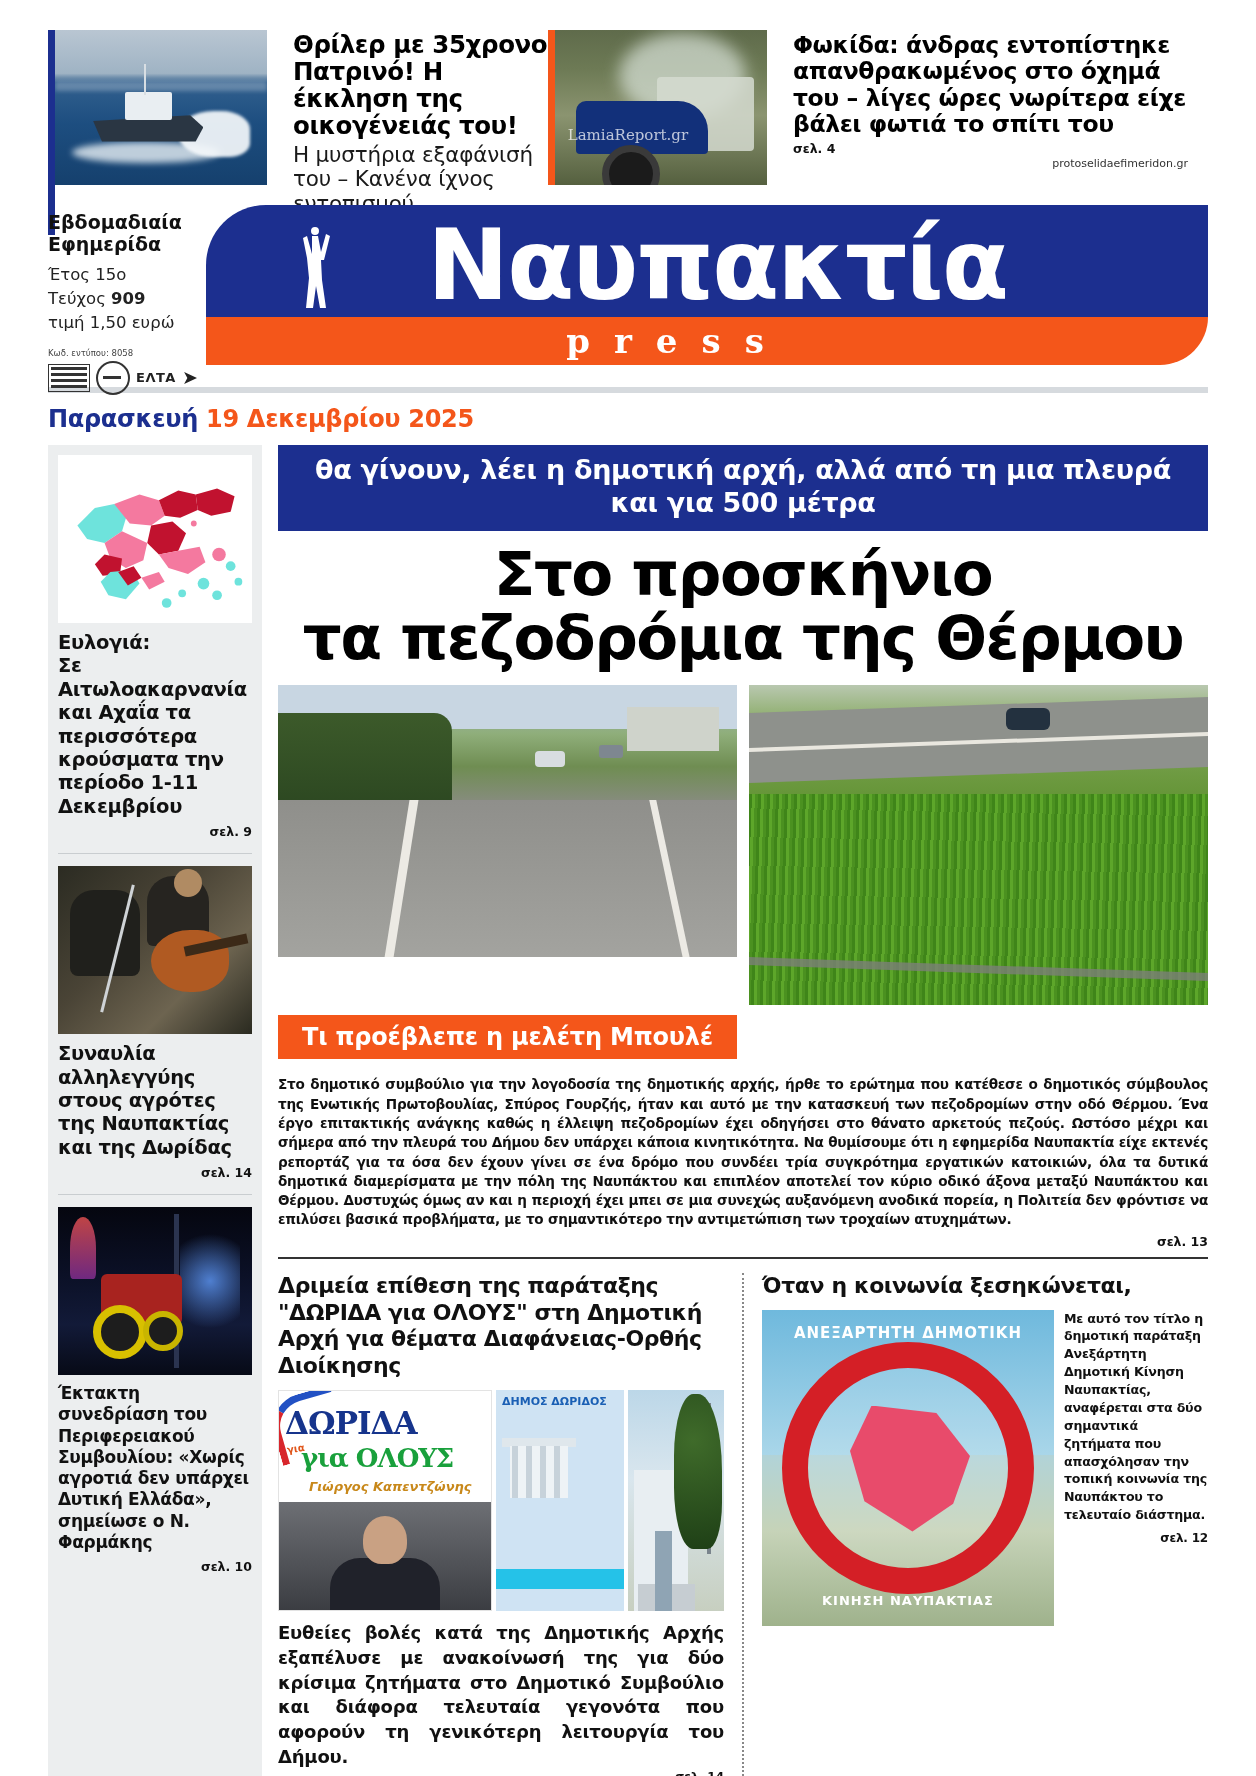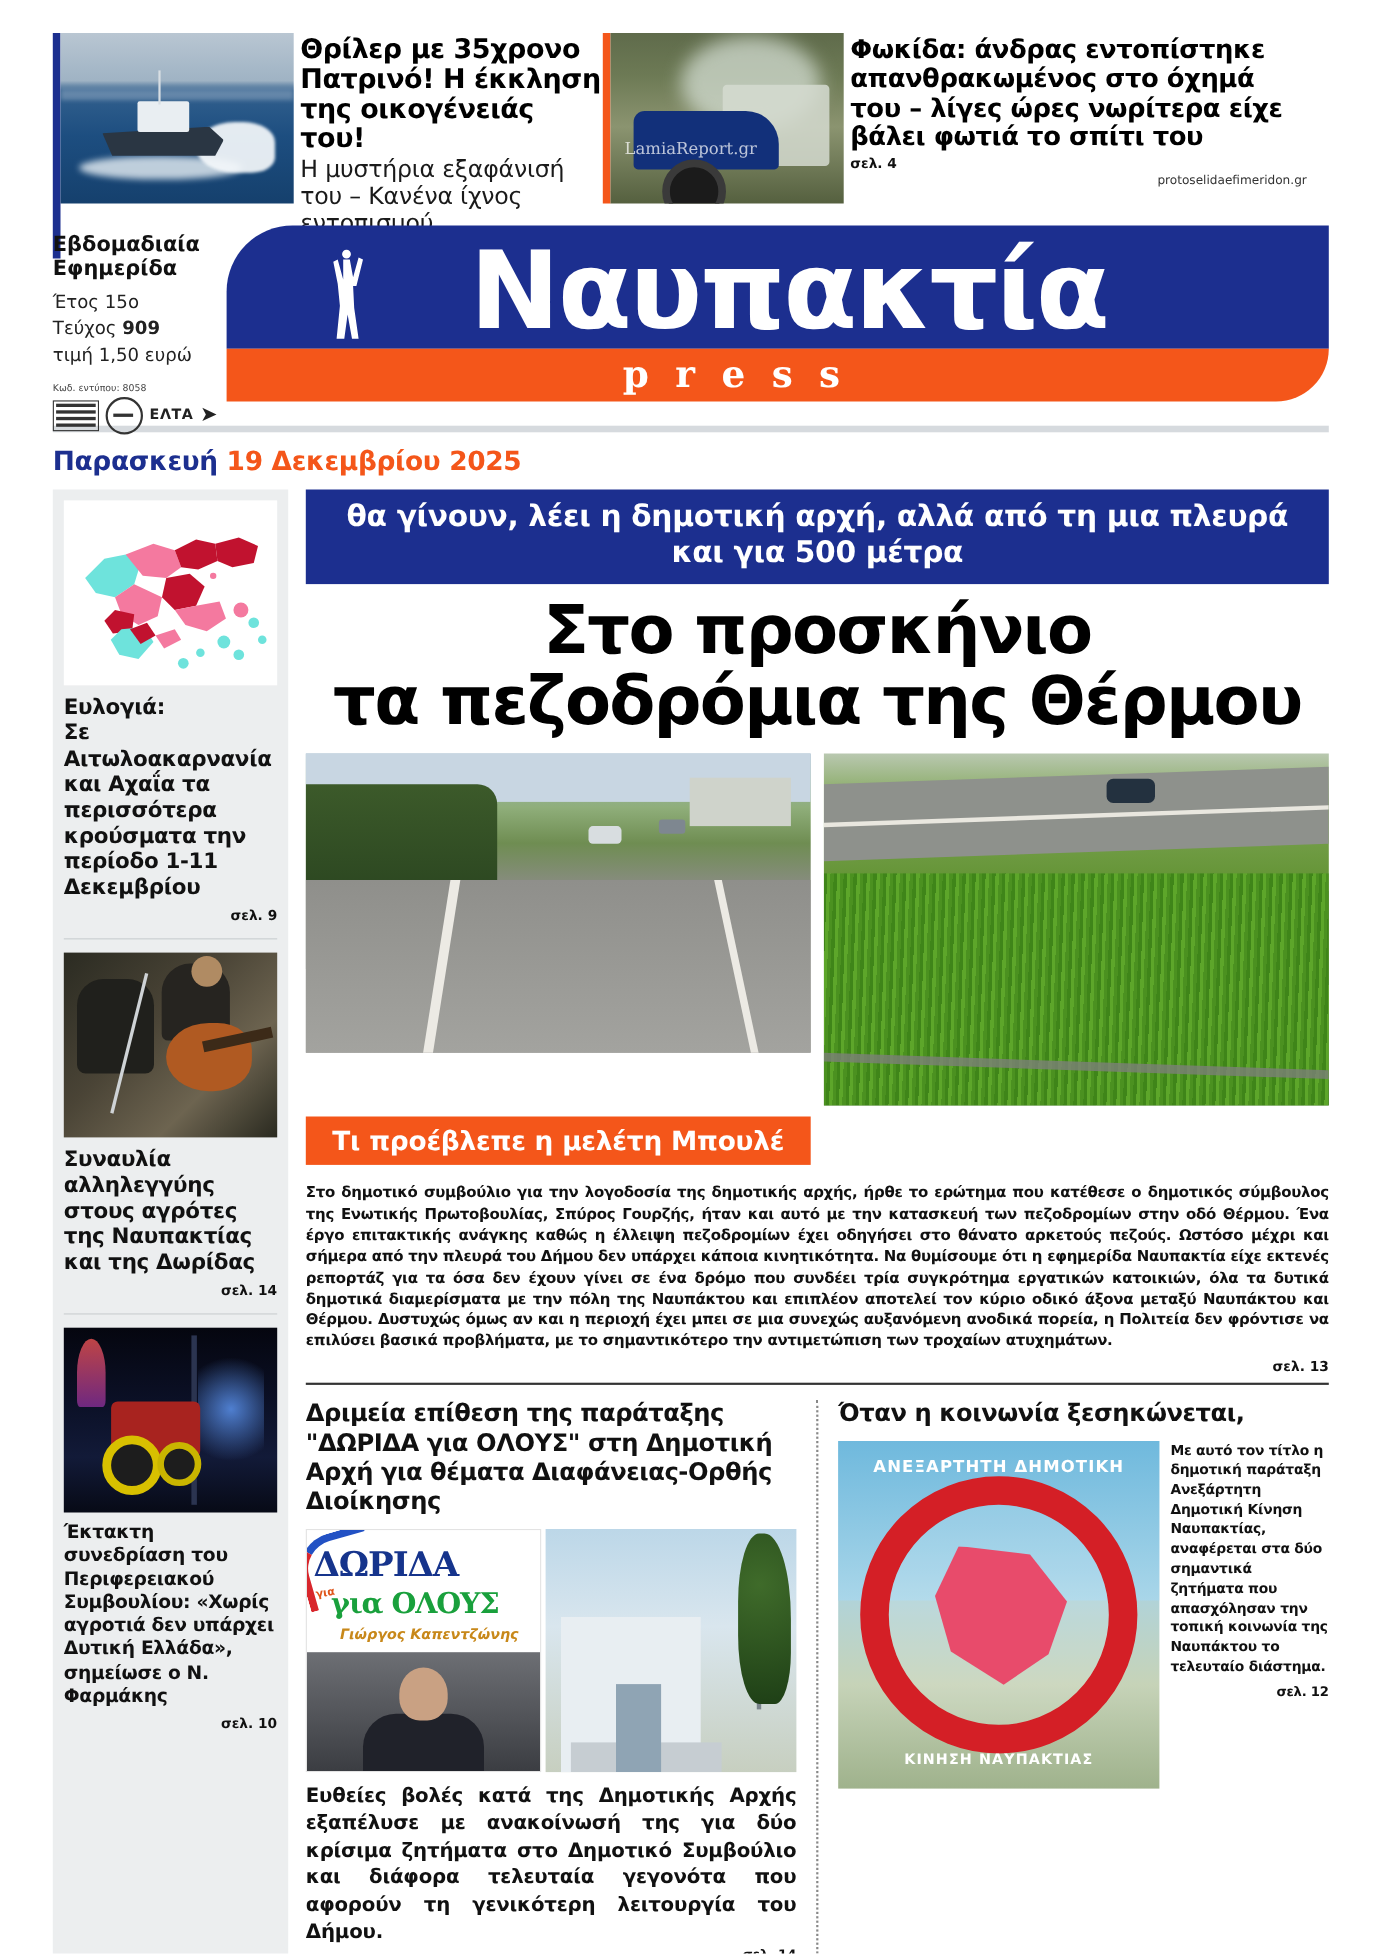--- a/index.html
+++ b/index.html
@@ -15,21 +15,21 @@
 
   
   .teaser-row{display:flex;gap:0;height:165px;align-items:flex-start;}
   .teaser{display:flex;align-items:stretch;}
   .teaser-a{width:500px;}
   .teaser-b{width:640px;}
   .tz-bar{width:7px;flex:0 0 7px;}
   .tz-bar.blue{background:#1c2f8f;}
   .tz-bar.orange{background:#f4561a;}
   .tz-img{width:212px;height:155px;flex:0 0 212px;overflow:hidden;position:relative;}
-  .tz-txt{padding-left:6px;padding-top:2px;flex:1;min-width:0;}
+  .tz-txt{padding-left:6px;padding-top:2px;flex:1;min-width:0;margin-left:20px;}
   .tz-head{
     font-weight:bold;font-size:24.5px;line-height:1.10;letter-spacing:-0.4px;
     color:#000;
   }
   .tz-sub{
     font-size:21.5px;line-height:1.14;color:#1a1a1a;margin-top:3px;letter-spacing:-0.2px;
   }
   .tz-page{font-size:12.5px;text-align:left;margin-top:4px;font-weight:bold;color:#111;}
   .tz-credit{font-size:11px;text-align:right;color:#333;margin-top:1px;}
   .teaser-b .tz-head{font-size:23.5px;line-height:1.12;}
@@ -404,20 +404,31 @@
             <div class="ph-dorida">
               <div class="swoosh"></div>
               <div class="dw">ΔΩΡΙΔΑ</div>
               <div class="dsm">για</div>
               <div class="dg">για ΟΛΟΥΣ</div>
               <div class="dn">Γιώργος Καπεντζώνης</div>
               <div class="portrait"></div>
                   <div class="pbody"></div>
                   <div class="pface"></div>
             </div>
+            <div class="ph-dimos">
+              <div class="t1">ΔΗΜΟΣ ΔΩΡΙΔΟΣ</div>
+              <div class="cap"></div>
+              <div class="col">
+                    <i style="left:2px"></i>
+                    <i style="left:16px"></i>
+                    <i style="left:30px"></i>
+                    <i style="left:44px"></i>
+                  </div>
+              <div class="bar"></div>
+            </div>
             <div class="ph-town">
               <div class="bldg"></div>
                   <div class="steps"></div>
                   <div class="door"></div>
               <div class="flag"></div>
                   <div class="tree"></div>
             </div>
           </div>
           <div class="b-body">Ευθείες βολές κατά της Δημοτικής Αρχής εξαπέλυσε με ανακοίνωσή της για δύο κρίσιμα ζητήματα στο Δημοτικό Συμβούλιο και διάφορα τελευταία γεγονότα που αφορούν τη γενικότερη λειτουργία του Δήμου.</div>
           <div class="b-page">σελ. 14</div>

